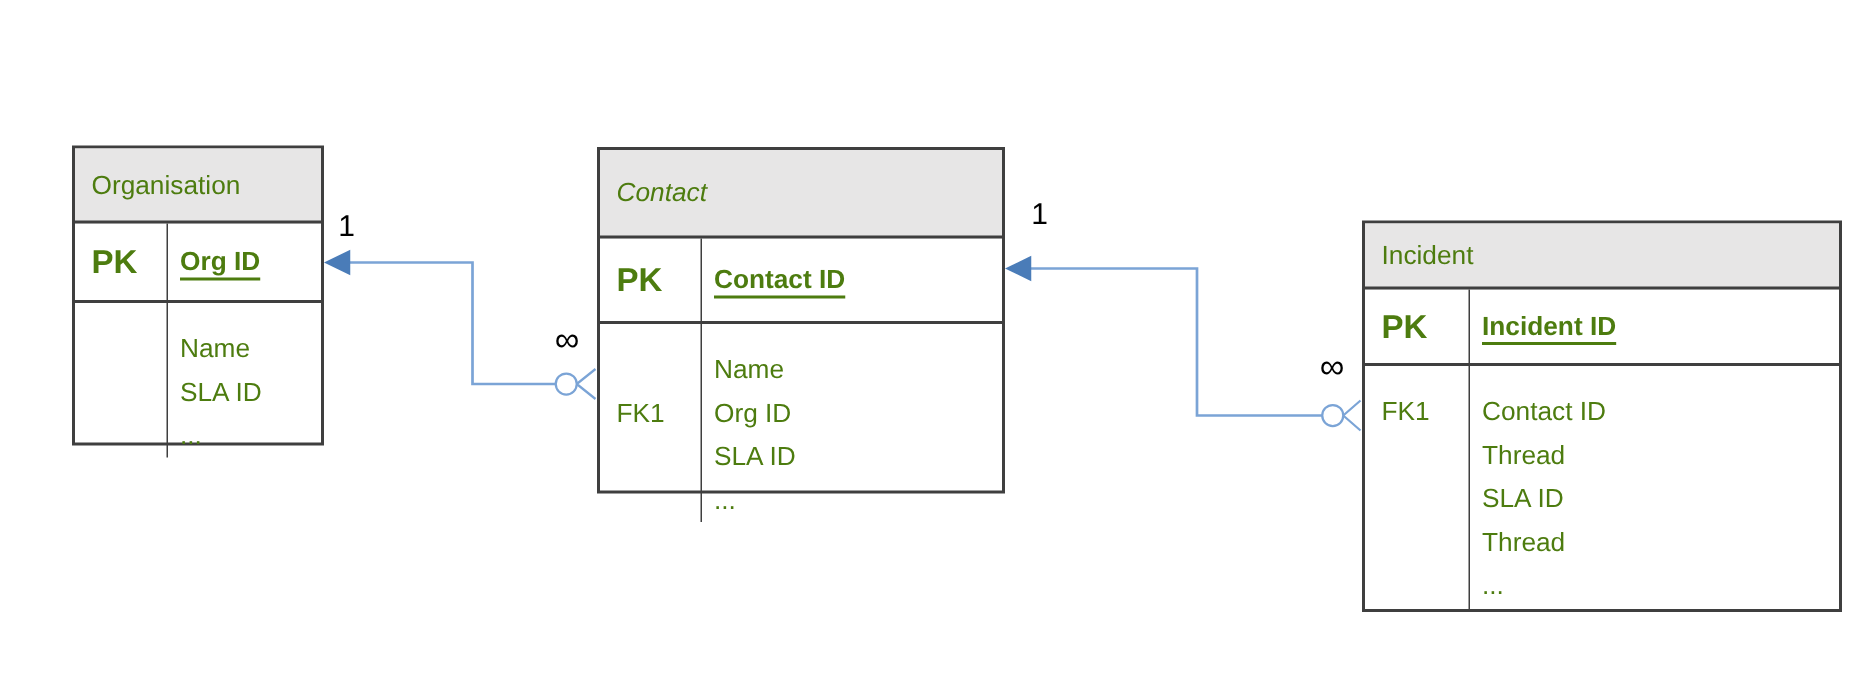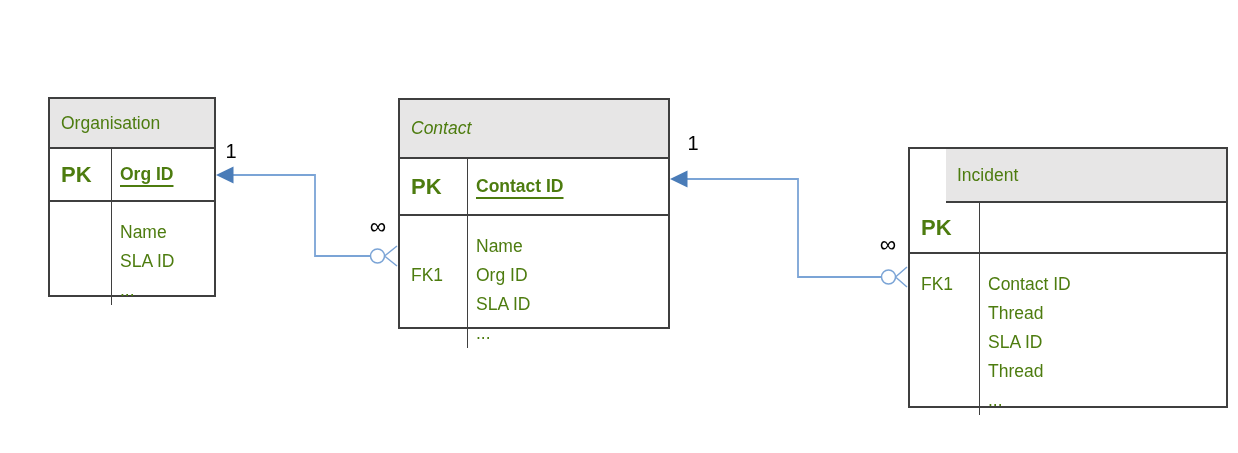--- a/index.html
+++ b/index.html
@@ -124,25 +124,28 @@
       <div class="col-field">
         <div class="attr-line">Name</div>
         <div class="attr-line">Org ID</div>
         <div class="attr-line">SLA ID</div>
         <div class="attr-line">...</div>
       </div>
     </div>
   </div>
 
   <div class="entity" style="left:908px; top:147px; width:320px; height:261px;">
-    <div class="entity-header" style="height:54px;margin-left:36px;">
+    <div class="entity-header" style="height:44px;">
       <span>Incident</span>
     </div>
     <div class="row pk-row" style="height:51px;">
       <div class="col-key" style="width:70px;">PK</div>
+      <div class="col-field">
+        <span class="key-field-text">Incident ID</span>
+      </div>
     </div>
     <div class="row body-row">
       <div class="col-key" style="width:70px;">
         <div class="fk-line">FK1</div>
         <div class="fk-line"></div>
         <div class="fk-line"></div>
         <div class="fk-line"></div>
         <div class="fk-line"></div>
       </div>
       <div class="col-field">

